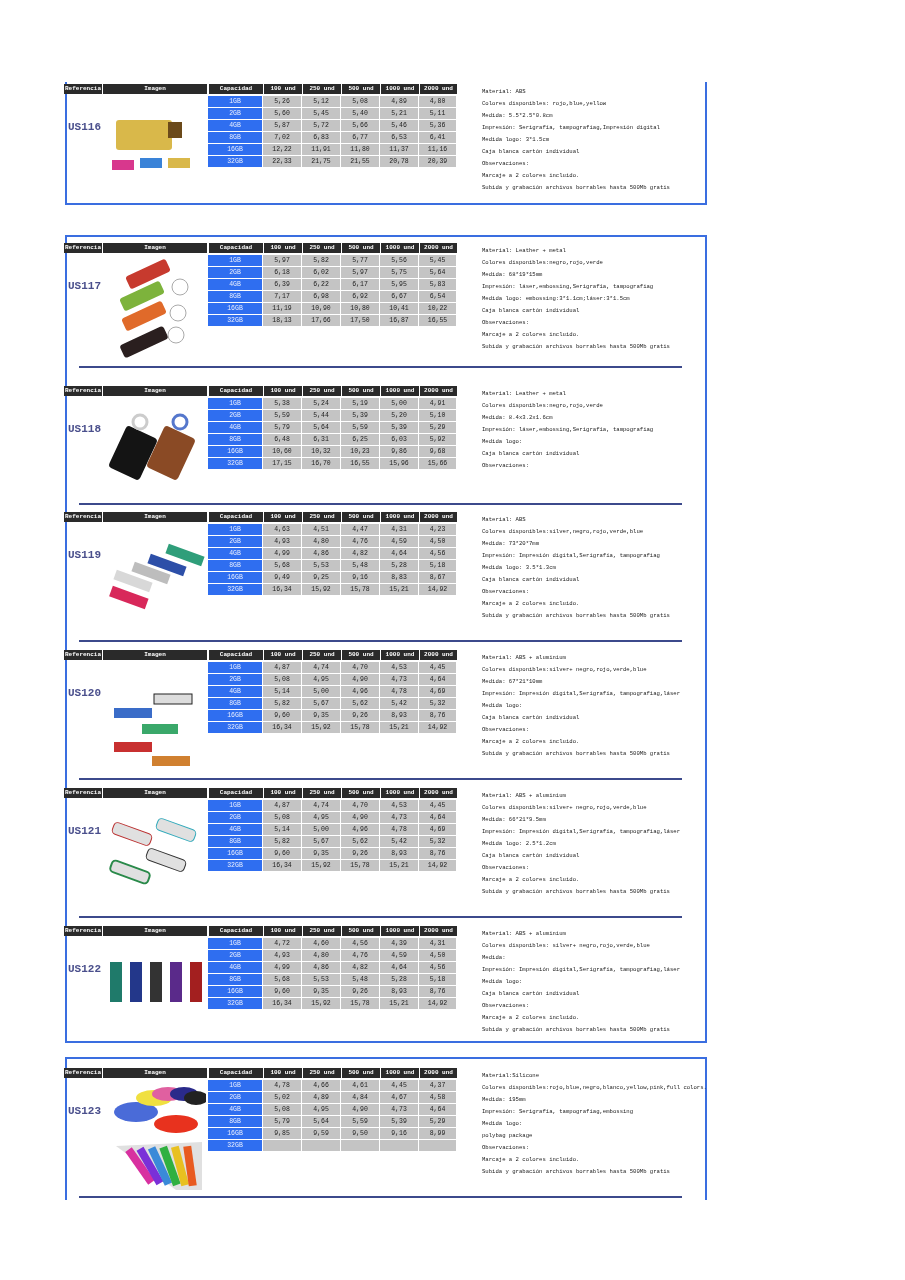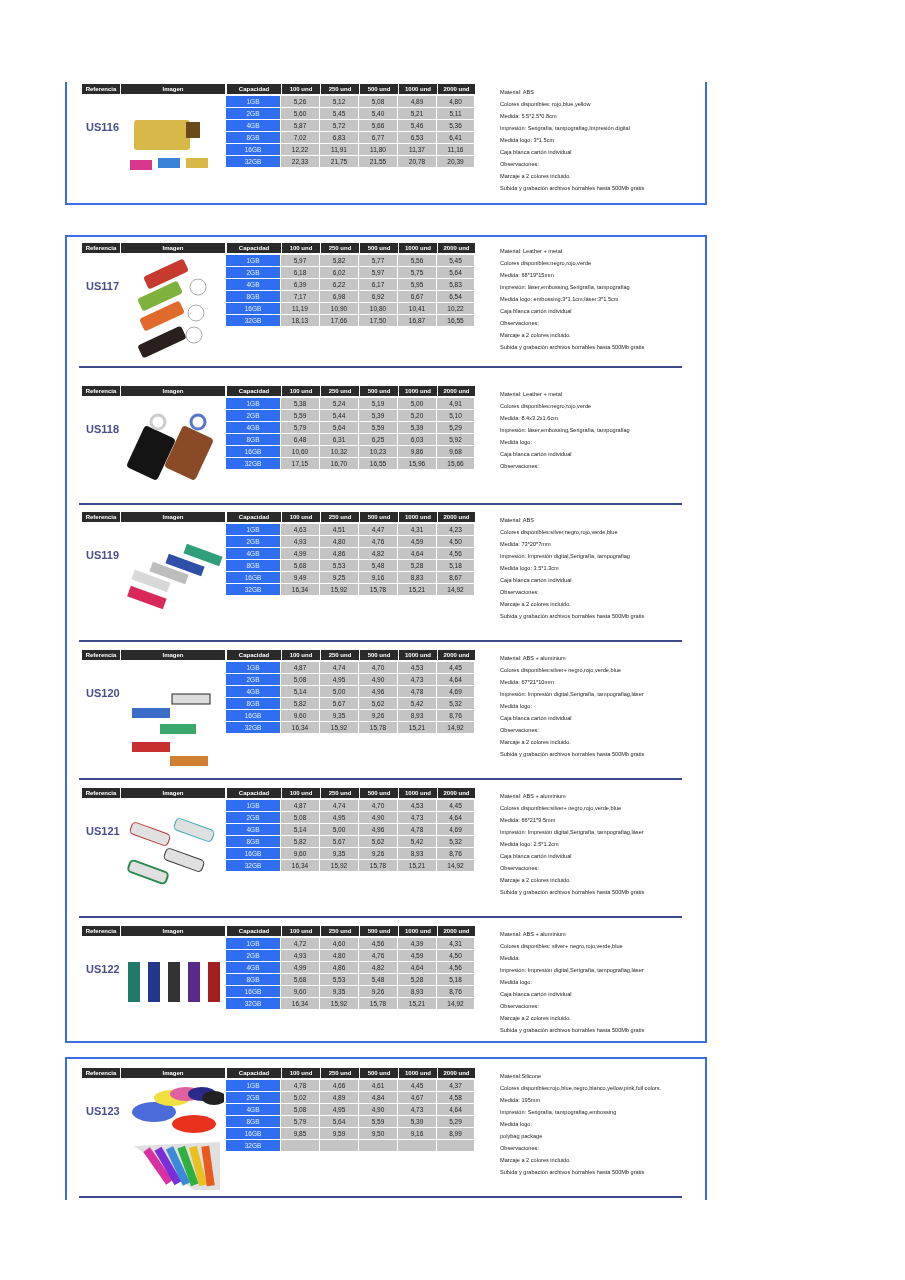--- a/index.html
+++ b/index.html
@@ -3,21 +3,21 @@
 <meta charset="utf-8">
 <style>
   html, body { margin: 0; padding: 0; background: #ffffff; }
   body { width: 905px; height: 1280px; position: relative; overflow: hidden;
          font-family: "Liberation Sans", sans-serif; color: #222; }
   .frame { position: absolute; left: 65px; width: 642px; box-sizing: border-box; }
   .frame.f1 { top: 82px; height: 123px; border-left: 2px solid #3a6ee0; border-right: 2px solid #3a6ee0; border-bottom: 2px solid #3a6ee0; }
   .frame.f2 { top: 235px; height: 808px; border: 2px solid #3a6ee0; }
   .frame.f3 { top: 1057px; height: 143px; border-top: 2px solid #3a6ee0; border-left: 2px solid #3a6ee0; border-right: 2px solid #3a6ee0; }
   .sep { position: absolute; left: 79px; width: 603px; height: 2px; background: #3c4a8c; }
-  .block { position: absolute; left: 82px; width: 620px; height: 130px; }
+  .block { position: absolute; left: 64px; width: 620px; height: 130px; font-family: Liberation Mono, monospace; }
   .thead { position: absolute; top: 0; left: 0; height: 10px; display: flex; }
   .th { background: #2a2a2a; color: #fff; font-size: 6px; line-height: 10px; text-align: center;
         margin-right: 1px; font-weight: bold; }
   .th.ref { width: 38px; }
   .th.img { width: 104px; }
   .th.cap { width: 54px; margin-left: 1px; }
   .th.q { width: 38px; }
   .th.q.last { width: 37px; }
   .ref-code { position: absolute; left: 4px; top: 37px; font-size: 11px; font-weight: bold; color: #4a4f8c; }
   .rows { position: absolute; top: 12px; left: 144px; }

